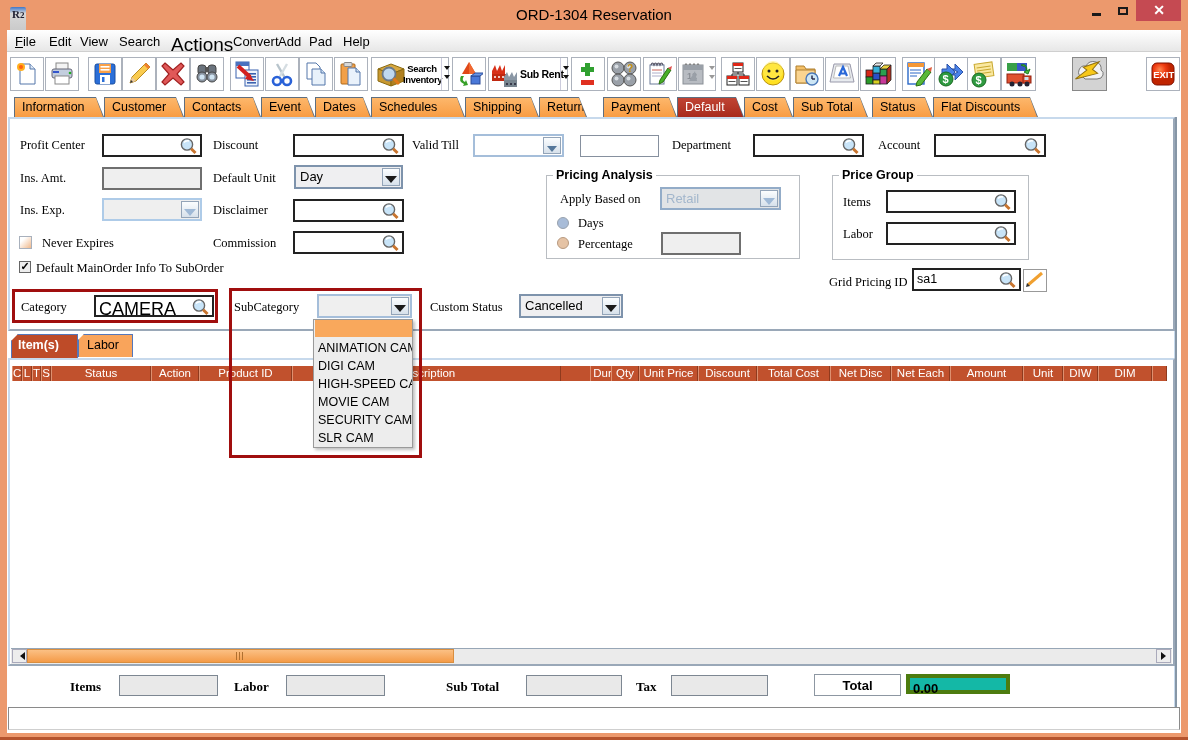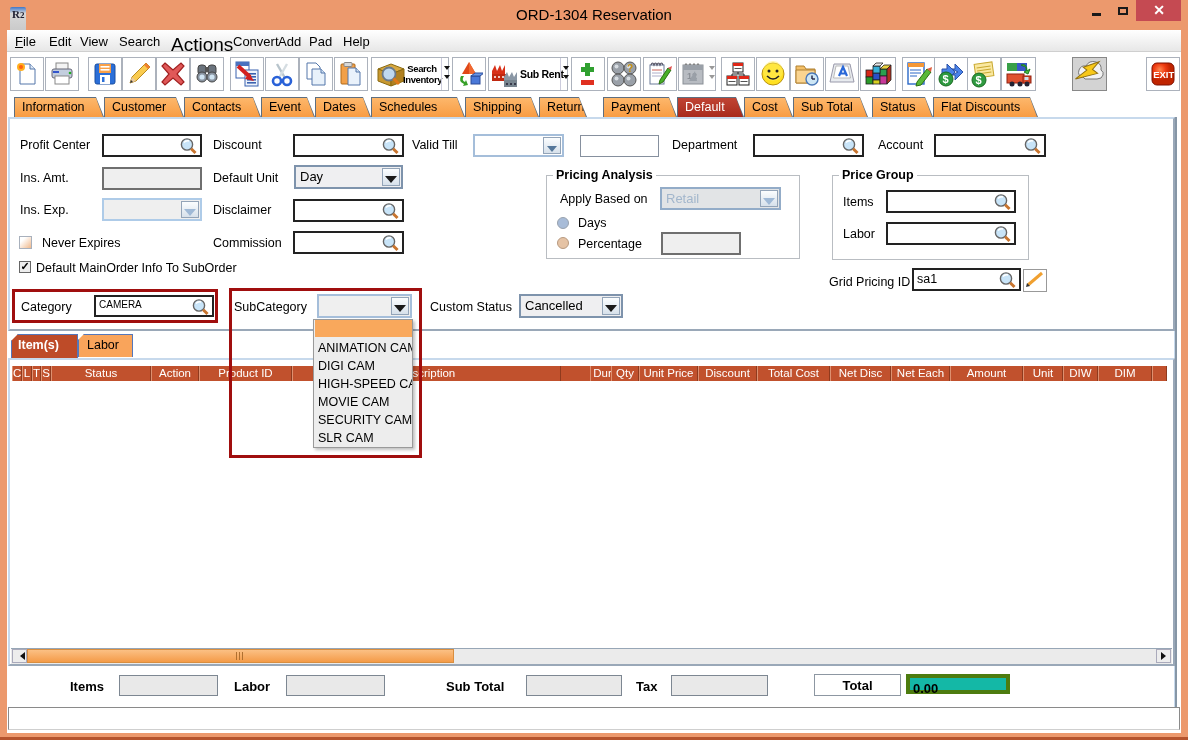--- a/index.html
+++ b/index.html
@@ -1,19 +1,19 @@
 <!DOCTYPE html>
 <html><head>
 <meta charset="utf-8">
 <style>
 * { margin:0; padding:0; box-sizing:border-box; }
 html,body { width:1188px; height:740px; overflow:hidden; }
 body { position:relative; background:#EC996D; font-family:"Liberation Sans", sans-serif; color:#000; }
 .abs { position:absolute; }
-.lbl { position:absolute; font-size:12.5px; white-space:nowrap; }
+.lbl { position:absolute; font-size:12.5px; white-space:nowrap;font-family:Liberation Serif, serif; }
 .b { font-weight:bold; }
 
 .tf { position:absolute; background:#fff; border:2px solid #222; height:23px; }
 .tf .mag { position:absolute; right:2px; top:1px; }
 .tfp { position:absolute; background:#fff; border:1px solid #86909E; height:22px; }
 .tfd { position:absolute; background:#EFEFEF; border:2px solid #6F6F6F; height:23px; }
 
 .combo { position:absolute; height:23px; }
 .combo .txt { position:absolute; left:0; top:0; bottom:0; font-size:12.5px; padding:3px 0 0 4px; }
 .combo .btn { position:absolute; right:1px; top:1px; bottom:1px; width:18px;
@@ -531,21 +531,21 @@
     </div>
   <div class="abs" style="left:1023px;top:269px;width:24px;height:23px;background:#fff;border:1px solid #999;">
     <svg width="25" height="19" viewBox="0 0 25 19">
         <line x1="4" y1="15" x2="18" y2="3" stroke="#F0A030" stroke-width="3"></line>
         <polygon points="2,17 6,16 3,13" fill="#333"></polygon>
       </svg>
   </div>
 
   <div class="lbl" style="left:21px;top:300px;">Category</div>
   <div class="tf" style="left:94px;top:295px;width:120px;height:22px;">
-      <div class="abs" style="left:3px;top:2px;font-size:10px;">CAMERA</div>
+      <div class="abs" style="left:3px;top:2px;font-size:18px;">CAMERA</div>
       <svg class="mag" width="19" height="19" viewBox="0 0 19 19">
         <circle cx="8" cy="7.5" r="5.6" fill="#C8E4F8" stroke="#666" stroke-width="1.4"></circle>
         <path d="M5 5.5 q2-2.5 5-1.5" stroke="#fff" stroke-width="1.4" fill="none"></path>
         <line x1="12.2" y1="11.7" x2="16.5" y2="16" stroke="#C8742E" stroke-width="3"></line>
       </svg>
     </div>
   <div class="lbl" style="left:234px;top:300px;">SubCategory</div>
   <div class="combo" style="left:317px;top:294px;width:95px;border:2px solid #A5BEDA;background:#EFEFEF;height:24px;">
       <div class="btn"></div>
     </div>

